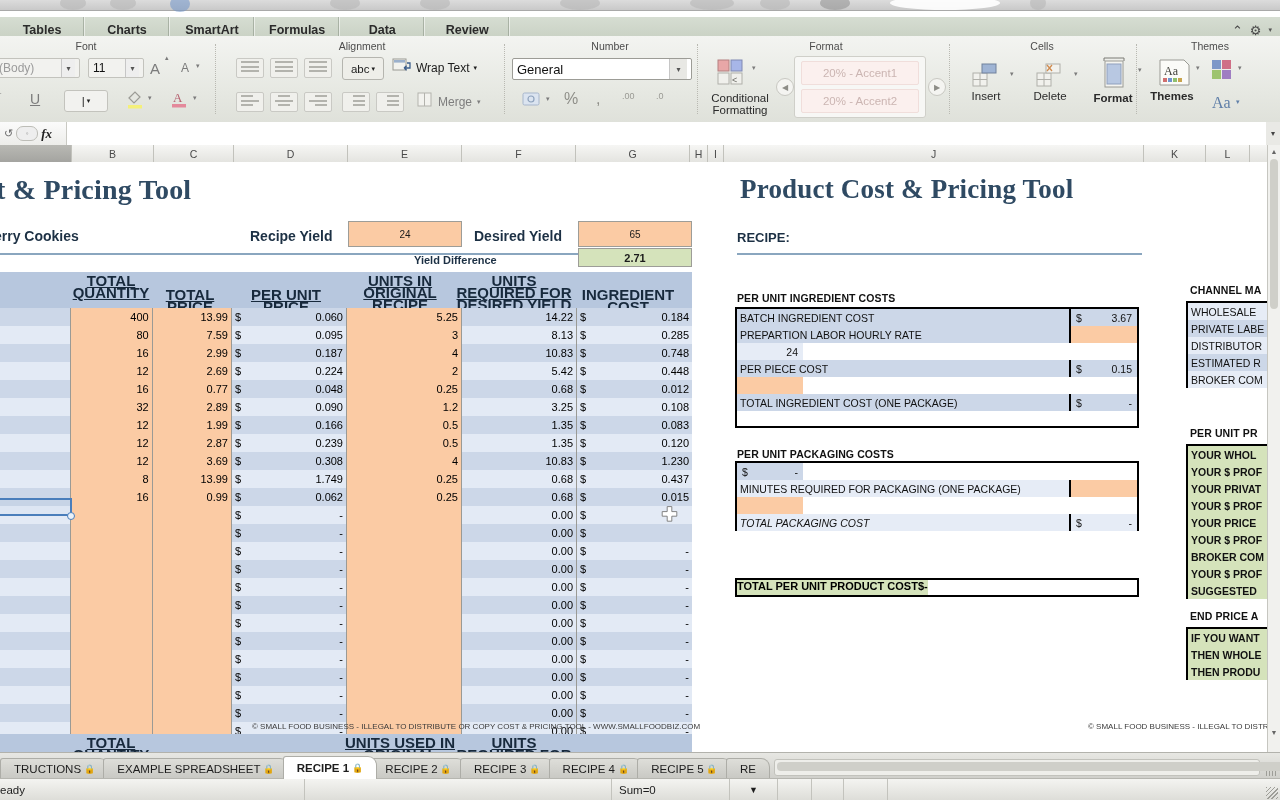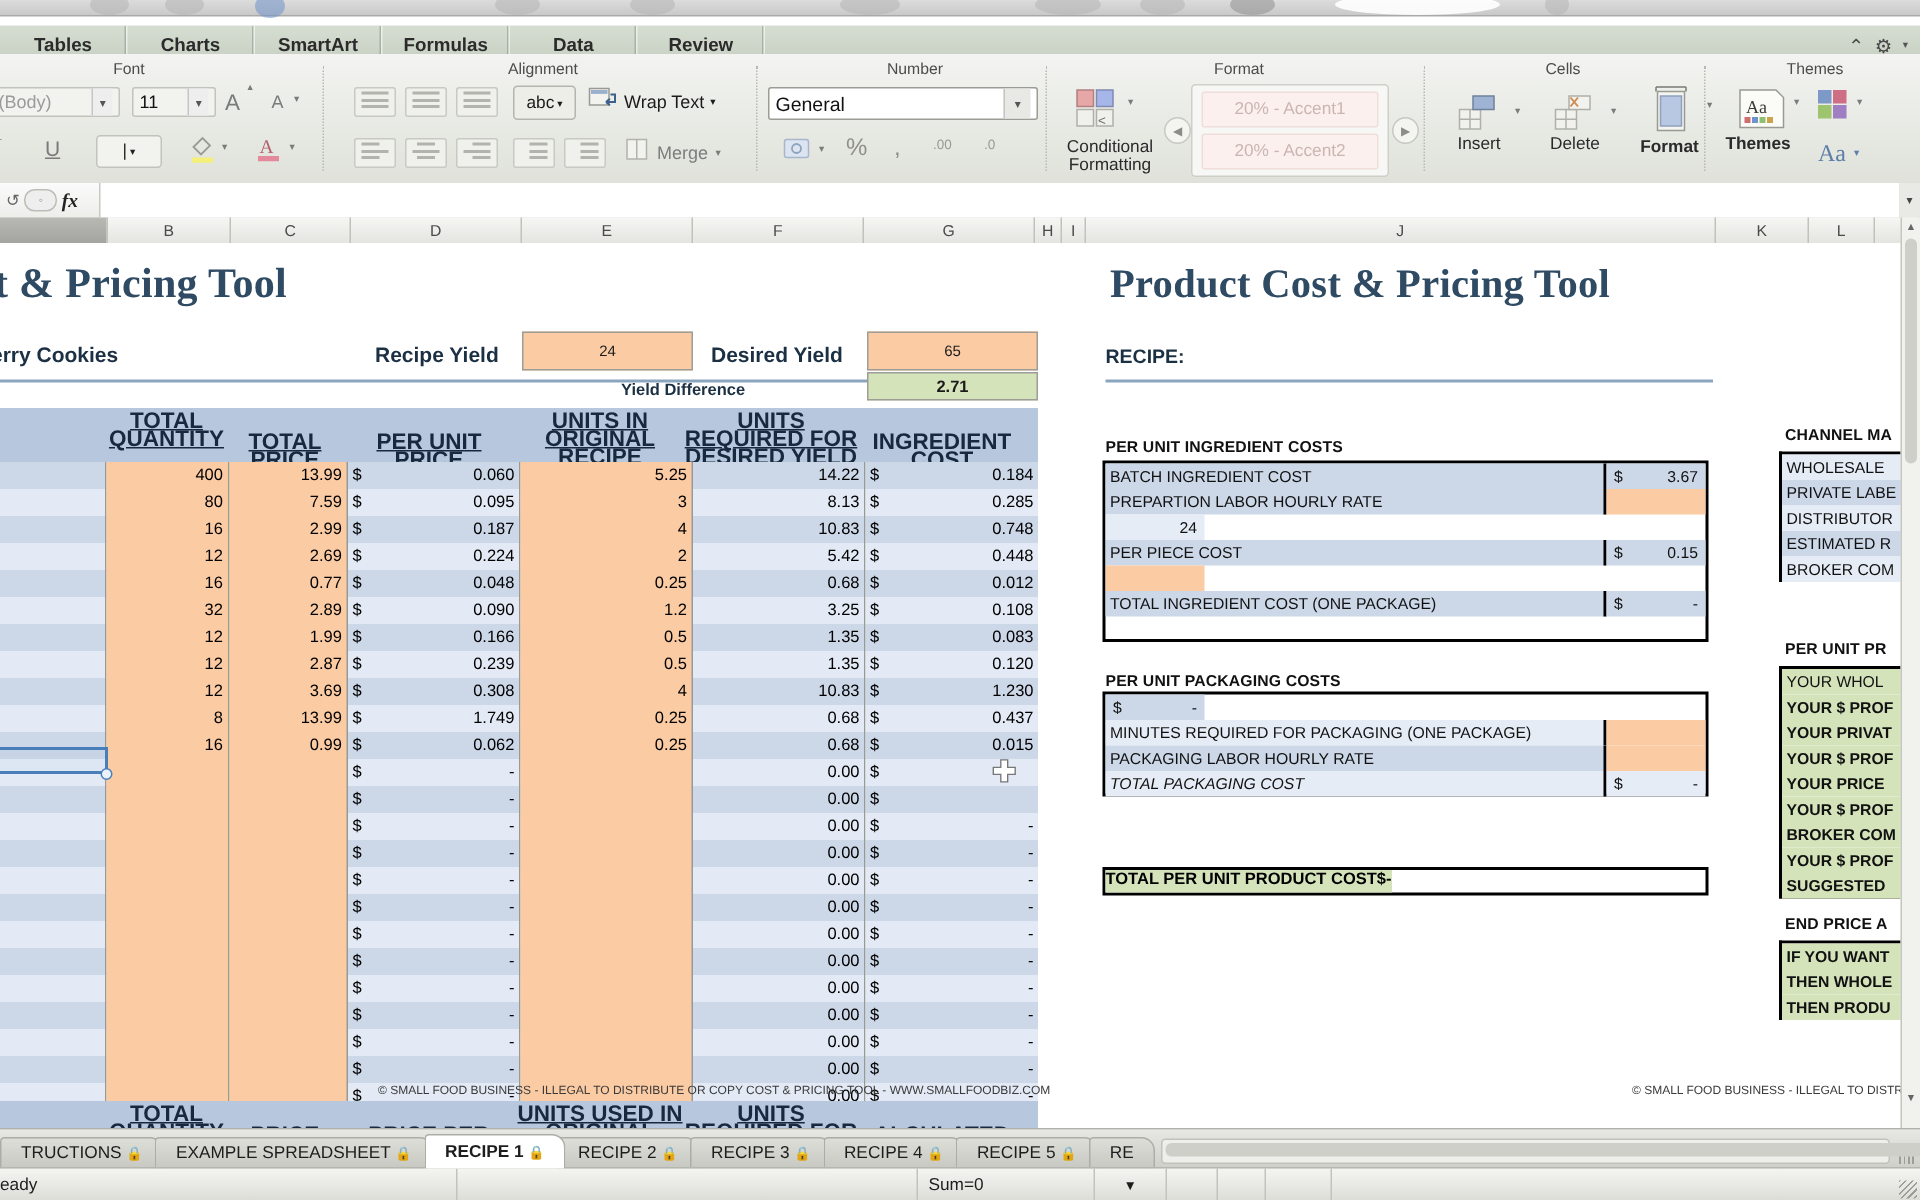--- a/index.html
+++ b/index.html
@@ -1252,21 +1252,20 @@
           </div>
         </div>
         <div class="brow">
           <div class="nm bg-b">MINUTES REQUIRED FOR PACKAGING (ONE PACKAGE)</div>
           <div class="vl bg-o">
             <span></span>
             <span></span>
           </div>
         </div>
         <div class="brow">
-          <div class="nm bg-a">PACKAGING LABOR HOURLY RATE</div>
           <div class="vl bg-o">
             <span></span>
             <span></span>
           </div>
         </div>
         <div class="brow">
           <div class="nm bg-b ital">TOTAL PACKAGING COST</div>
           <div class="vl bg-b">
             <span>$</span>
             <span>-</span>
@@ -1288,21 +1287,21 @@
           <div class="rrow bg-a" style="font-weight: normal; border-left: 0px;">PRIVATE LABE</div>
           <div class="rrow bg-b" style="font-weight: normal; border-left: 0px;">DISTRIBUTOR</div>
           <div class="rrow bg-a" style="font-weight: normal; border-left: 0px;">ESTIMATED R</div>
           <div class="rrow bg-b" style="font-weight: normal; border-left: 0px;">BROKER COM</div>
         </div>
     </div>
 
     <div class="rcol" style="left:1186px;top:265px;width:82px;">
       <div class="sect-title" style="position:relative;left:4px;top:0;">PER UNIT PR</div>
       <div class="box" style="position:relative;left:0;top:5px;width:86px;height:155px;border-right:none;" id="perunit-box">
-          <div class="rrow bg-g" style="font-weight: normal; border-left: 0px;">YOUR WHOL</div>
+          <div class="rrow bg-g" style="font-weight: bold; border-left: 0px;">YOUR WHOL</div>
           <div class="rrow bg-g" style="font-weight: bold; border-left: 0px;">YOUR $ PROF</div>
           <div class="rrow bg-g" style="font-weight: bold; border-left: 0px;">YOUR PRIVAT</div>
           <div class="rrow bg-g" style="font-weight: bold; border-left: 0px;">YOUR $ PROF</div>
           <div class="rrow bg-g" style="font-weight: bold; border-left: 0px;">YOUR PRICE</div>
           <div class="rrow bg-g" style="font-weight: bold; border-left: 0px;">YOUR $ PROF</div>
           <div class="rrow bg-g" style="font-weight: bold; border-left: 0px;">BROKER COM</div>
           <div class="rrow bg-g" style="font-weight: bold; border-left: 0px;">YOUR $ PROF</div>
           <div class="rrow bg-g" style="font-weight: bold; border-left: 0px;">SUGGESTED</div>
         </div>
     </div>

